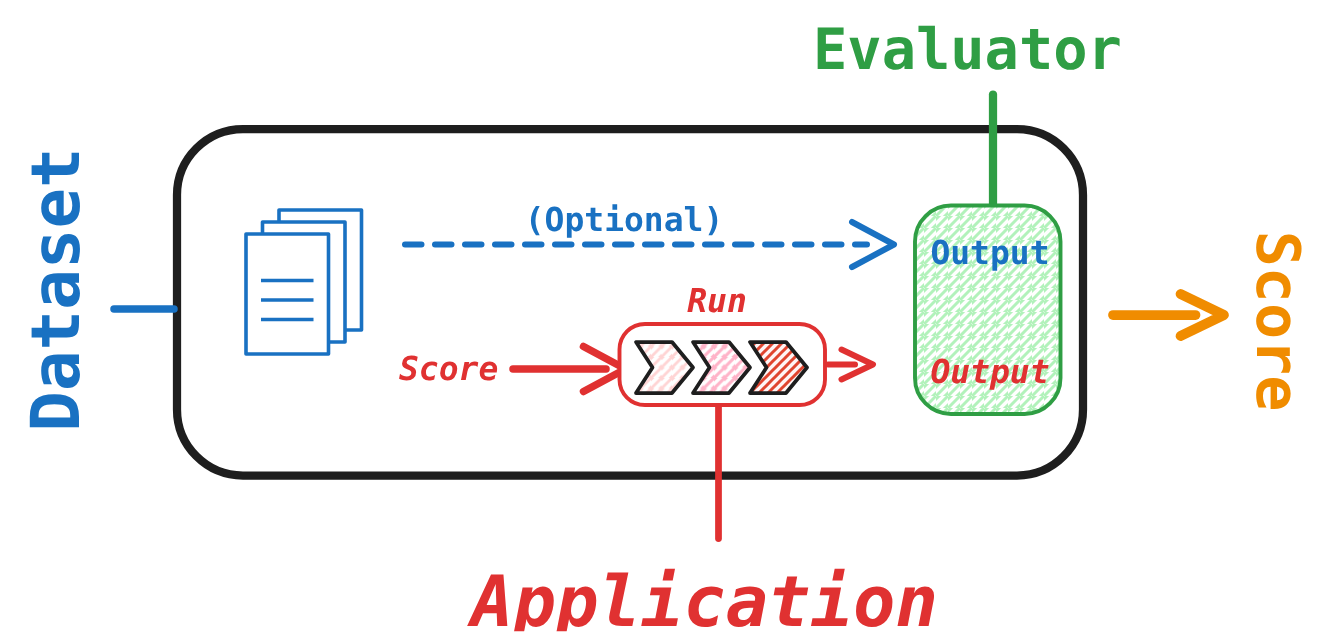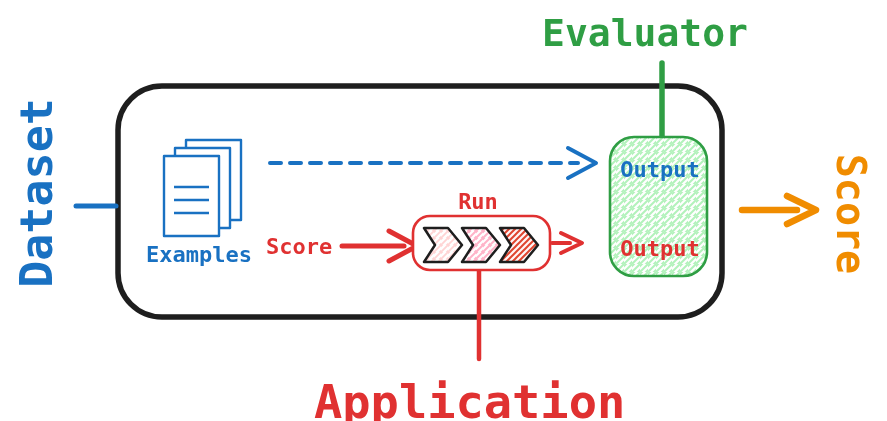--- a/index.html
+++ b/index.html
@@ -15,21 +15,21 @@
     position:absolute;
     font-weight:700;
     line-height:1.05;
     white-space:nowrap;
   }
   .centered{transform:translate(-50%,0);}
   .rot-ccw{transform:translate(-50%,-50%) rotate(-90deg);}
   .rot-cw{transform:translate(-50%,-50%) rotate(90deg);}
   .c-blue{color:#1971c2;}
   .c-green{color:#2f9e44;}
-  .c-red{color:#e03131;}
+  .c-red{color:#e03131;font-style:italic;}
   .c-orange{color:#f08c00;}
   .f-outer-lg{font-size:45px;}
   .f-outer{font-size:38px;}
   .f-score{font-size:40px;}
   .f-app{font-size:47px;}
   .f-inner{font-size:22px;}
 </style>
 </head>
 <body>
 
@@ -115,22 +115,22 @@
   </svg>
 
   <div class="label rot-ccw c-blue f-outer-lg" style="left:37px;top:193px;">Dataset</div>
 
   <div class="label c-green f-outer" style="left:542px;top:14px;">Evaluator</div>
 
   <div class="label rot-cw c-orange f-score" style="left:851px;top:214px;">Score</div>
 
   <div class="label c-red f-app" style="left:314px;top:377px;">Application</div>
 
+  <div class="label centered c-blue f-inner" style="left:416px;top:136px;">(Optional)</div>
 
-  <div class="label centered c-blue f-inner" style="left:199px;top:243px;">Examples</div>
 
   <div class="label c-red f-inner" style="left:266px;top:235px;">Score</div>
 
   <div class="label centered c-red f-inner" style="left:478px;top:190px;">Run</div>
 
   <div class="label centered c-blue f-inner" style="left:660px;top:158px;">Output</div>
 
   <div class="label centered c-red f-inner" style="left:660px;top:237px;">Output</div>
 
 </div>

